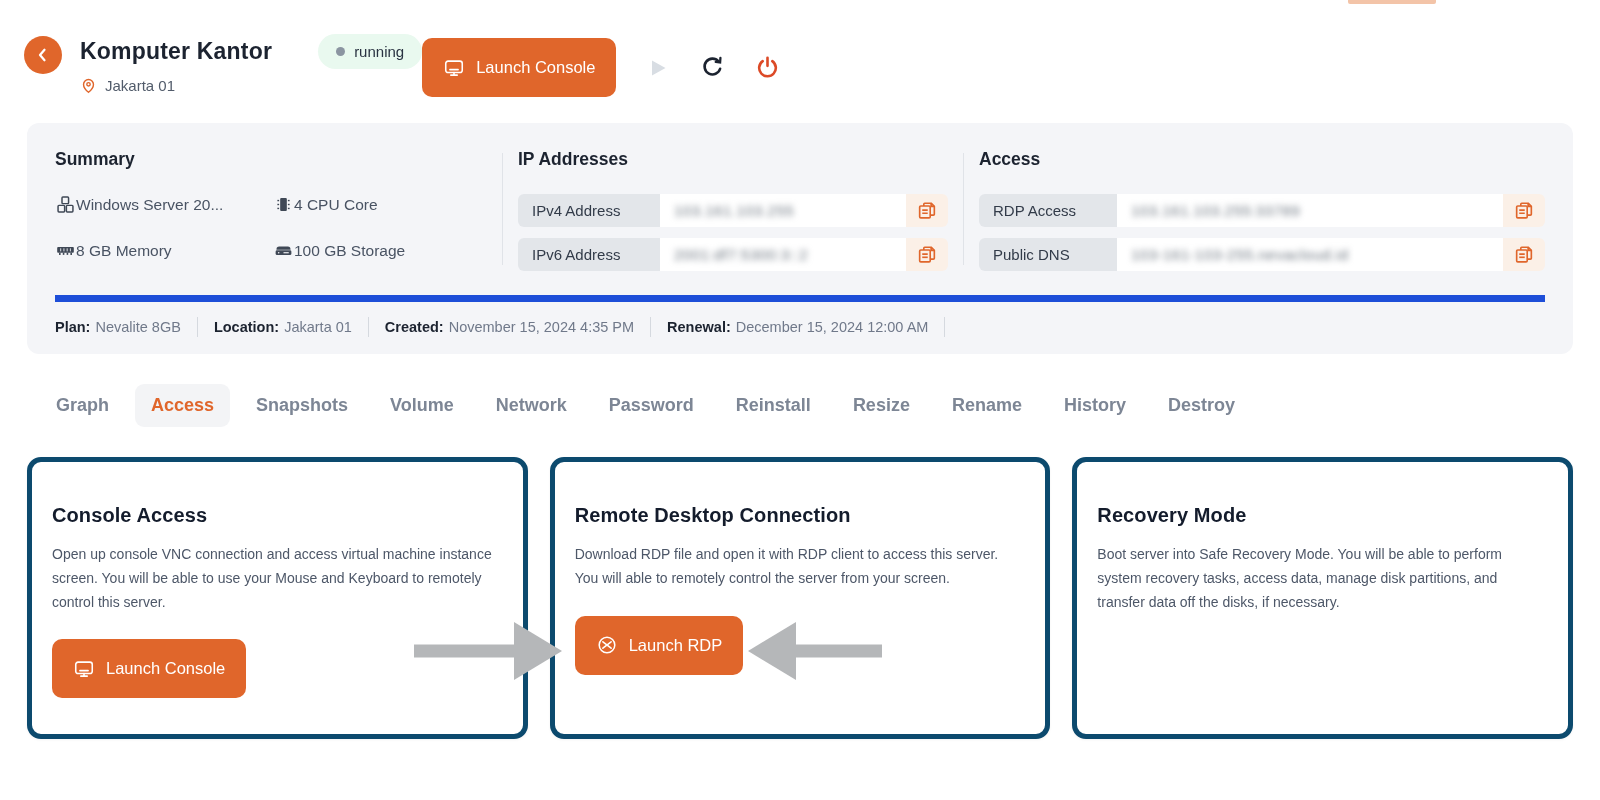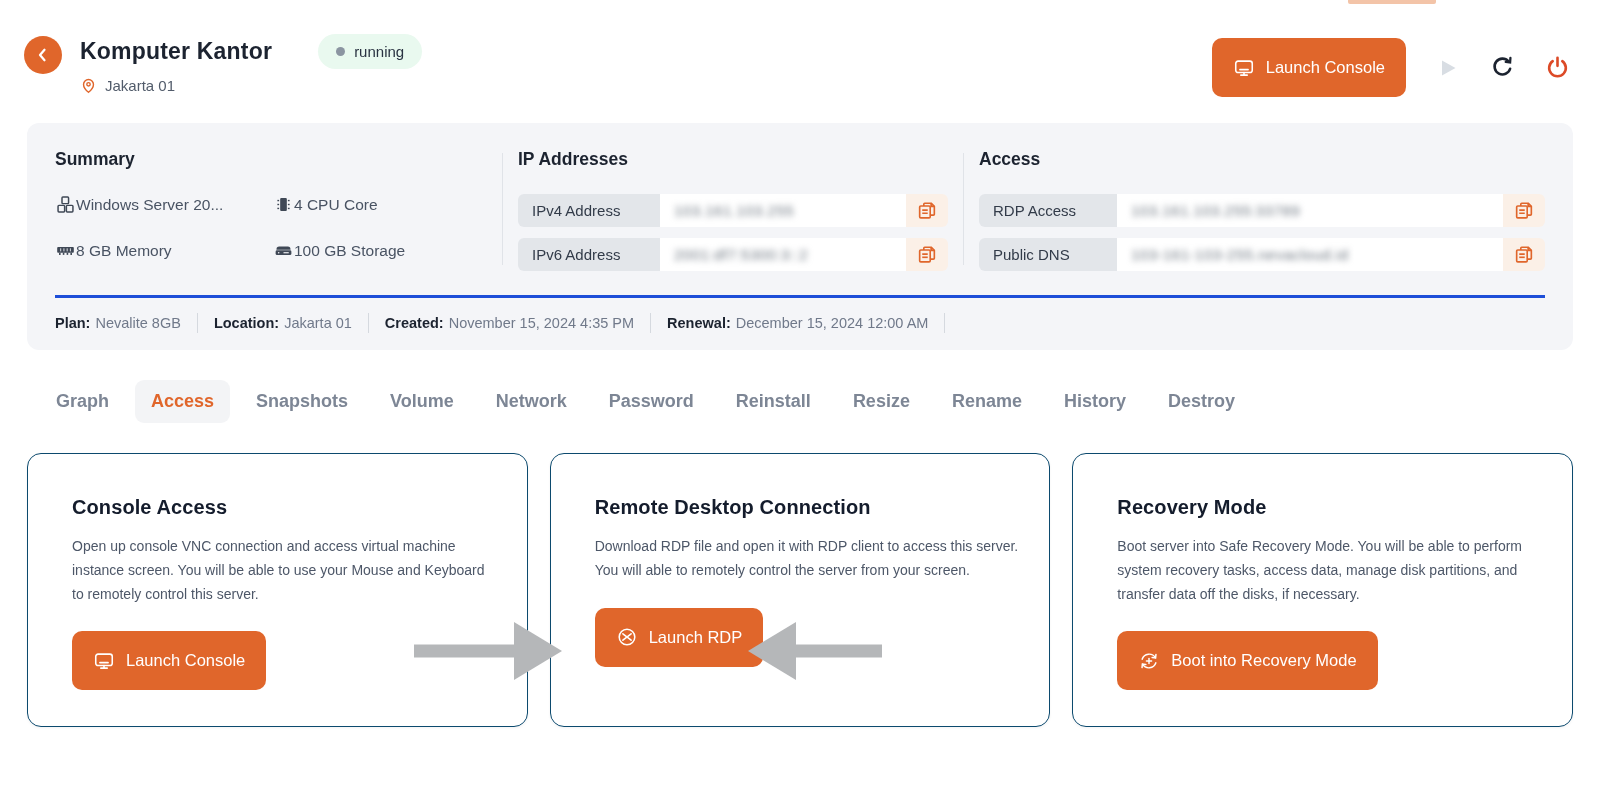--- a/index.html
+++ b/index.html
@@ -1,20 +1,20 @@
 <!DOCTYPE html>
 <html><head>
 <meta charset="utf-8">
 <style>
   * { margin:0; padding:0; box-sizing:border-box; }
   html,body { width:1600px; height:800px; background:#ffffff; font-family:"Liberation Sans", sans-serif; overflow:hidden; }
 
   
   .top-sliver { position:absolute; left:1348px; top:0; width:88px; height:4px; background:#f3c4a8; border-radius:0 0 2px 2px; }
-  .header { display:flex; align-items:flex-start; justify-content:space-between; padding:34px 30px 0 24px; }
+  .header { display:flex; align-items:flex-start; padding:34px 30px 0 24px; }
   .header-left { display:flex; align-items:flex-start; gap:18px; }
   .back-btn { width:38px; height:38px; border-radius:50%; background:#e0662b; border:none; display:flex; align-items:center; justify-content:center; cursor:pointer; margin-top:2px; }
   .title-block { display:flex; flex-direction:column; gap:8px; }
   .title-row { display:flex; align-items:center; gap:46px; }
   .page-title { font-size:23px; font-weight:700; color:#1c2330; letter-spacing:.2px; }
   .loc-row { display:flex; align-items:center; gap:8px; color:#525c6b; font-size:15px; }
   .badge { display:flex; align-items:center; gap:9px; background:#e9f9ef; border-radius:999px; padding:9px 18px; font-size:15px; color:#2a3342; }
   .badge-dot { width:9px; height:9px; border-radius:50%; background:#8b95a1; }
   .header-right { display:flex; align-items:center; gap:30px; padding-top:4px; }
   .btn-primary { display:inline-flex; align-items:center; gap:11px; background:#e0662b; color:#fff; border:none; border-radius:10px; height:59px; padding:0 21px; font-size:16.5px; font-family:inherit; cursor:pointer; }
@@ -27,33 +27,33 @@
   .sec-title { font-size:17.5px; font-weight:700; color:#1c2330; margin-bottom:24px; }
   .summary-grid { display:grid; grid-template-columns:218px auto; row-gap:25px; }
   .spec { display:flex; align-items:center; color:#495363; font-size:15.5px; }
   .kv-rows { display:flex; flex-direction:column; gap:11px; }
   .kv-row { display:flex; align-items:stretch; height:33px; border-radius:6px; overflow:hidden; }
   .kv-label { background:#e3e6ea; color:#323b49; font-size:15px; display:flex; align-items:center; padding:0 14px; flex:0 0 auto; }
   .kv-value { background:#ffffff; flex:1; display:flex; align-items:center; padding:0 14px; font-size:15px; color:#5c6571; overflow:hidden; white-space:nowrap; }
   .redacted { filter:blur(3px); color:#6d7680; letter-spacing:.5px; }
   .copy-btn { width:42px; flex:0 0 auto; background:#fbf0e7; border:none; display:flex; align-items:center; justify-content:center; cursor:pointer; }
   .w-label-ip { width:142px; } .w-label-ac { width:138px; }
-  .meta-row { border-top:3px solid #1d4ed8; margin-top:24px; display:flex; align-items:center; padding:15px 0 17px 0; font-size:14.5px; flex-wrap:nowrap; }
+  .meta-row { border-top:7px solid #1d4ed8; margin-top:24px; display:flex; align-items:center; padding:15px 0 17px 0; font-size:14.5px; flex-wrap:nowrap; }
   .meta-item b { color:#1c2330; font-weight:700; }
   .meta-item span.v { color:#70798a; margin-left:5px; }
   .meta-sep { width:1px; height:20px; background:#d5d9df; margin:0 16px; }
 
   
   .tabs { display:flex; align-items:center; gap:10px; margin:30px 0 0 40px; }
   .tab { font-size:18px; color:#7d8695; padding:11px 16px; border-radius:9px; cursor:pointer; background:transparent; border:none; font-family:inherit;font-weight:bold; }
   .tab.active { color:#e0662b; background:#f3f4f6; }
 
   
   .cards { display:flex; gap:22px; margin:30px 27px 0 27px; }
-  .card { flex:1; background:#ffffff; border:1px solid #0c4a6e; border-radius:14px; padding:42px 28px 36px 44px; box-shadow:0 1px 3px rgba(20,28,45,.05); }
+  .card { flex:1; background:#ffffff; border:5px solid #0c4a6e; border-radius:14px; padding:42px 28px 36px 20px; box-shadow:0 1px 3px rgba(20,28,45,.05); }
   .card h3 { font-size:20px; font-weight:700; color:#141c2c; margin-bottom:16px; letter-spacing:.1px; }
   .card p { font-size:14px; color:#4d5768; line-height:1.7; }
   .card .btn-primary { margin-top:25px; }
 
   
   .arrow { position:absolute; }
   .arrow .shaft { position:absolute; height:13px; background:#b5b7b9; top:50%; transform:translateY(-50%); }
   .arrow .head-right { position:absolute; width:0; height:0; border-top:29px solid transparent; border-bottom:29px solid transparent; border-left:48px solid #b5b7b9; top:50%; transform:translateY(-50%); }
   .arrow .head-left { position:absolute; width:0; height:0; border-top:29px solid transparent; border-bottom:29px solid transparent; border-right:48px solid #b5b7b9; top:50%; transform:translateY(-50%); }
 </style>
@@ -333,33 +333,20 @@
             <path d="M16.5 8.5 L7.5 15.5"></path>
           </svg>
       </span>
       <span>Launch RDP</span>
     </button>
   </div>
 
   <div class="card">
     <h3>Recovery Mode</h3>
     <p>Boot server into Safe Recovery Mode. You will be able to perform system recovery tasks, access data, manage disk partitions, and transfer data off the disks, if necessary.</p>
-    <button class="btn-primary">
-      <span style="display:flex">
-        <svg width="22" height="22" viewBox="0 0 24 24" fill="none" stroke="#ffffff" stroke-width="1.6" stroke-linecap="round">
-            <path d="M4.5 10 A8 8 0 0 1 19 8.5"></path>
-            <polyline points="19.6,4.8 19.2,8.7 15.4,8.2"></polyline>
-            <path d="M19.5 14 A8 8 0 0 1 5 15.5"></path>
-            <polyline points="4.4,19.2 4.8,15.3 8.6,15.8"></polyline>
-            <line x1="12" y1="9.2" x2="12" y2="14.8"></line>
-            <line x1="9.2" y1="12" x2="14.8" y2="12"></line>
-          </svg>
-      </span>
-      <span>Boot into Recovery Mode</span>
-    </button>
   </div>
 </div>
 
 <div class="arrow" style="left:414px; top:612px; width:150px; height:78px;">
   <div class="shaft" style="left:0; width:100px;"></div>
   <div class="head-right" style="left:100px;"></div>
 </div>
 <div class="arrow" style="left:748px; top:612px; width:134px; height:78px;">
   <div class="head-left" style="left:0;"></div>
   <div class="shaft" style="left:48px; width:86px;"></div>

